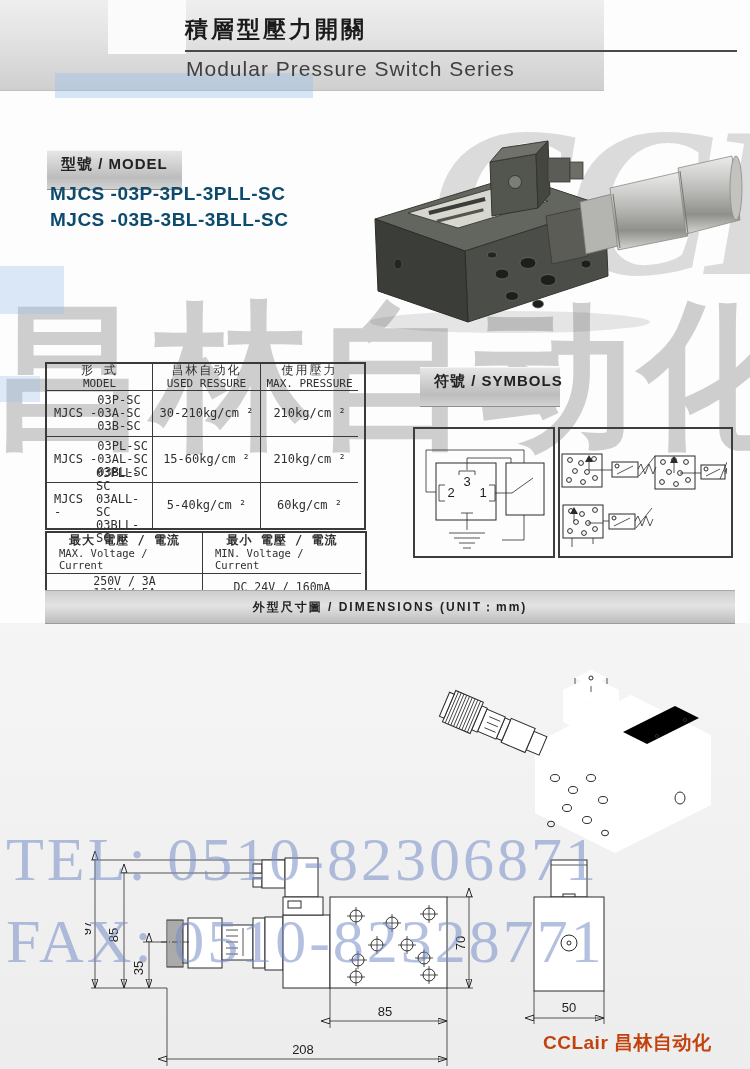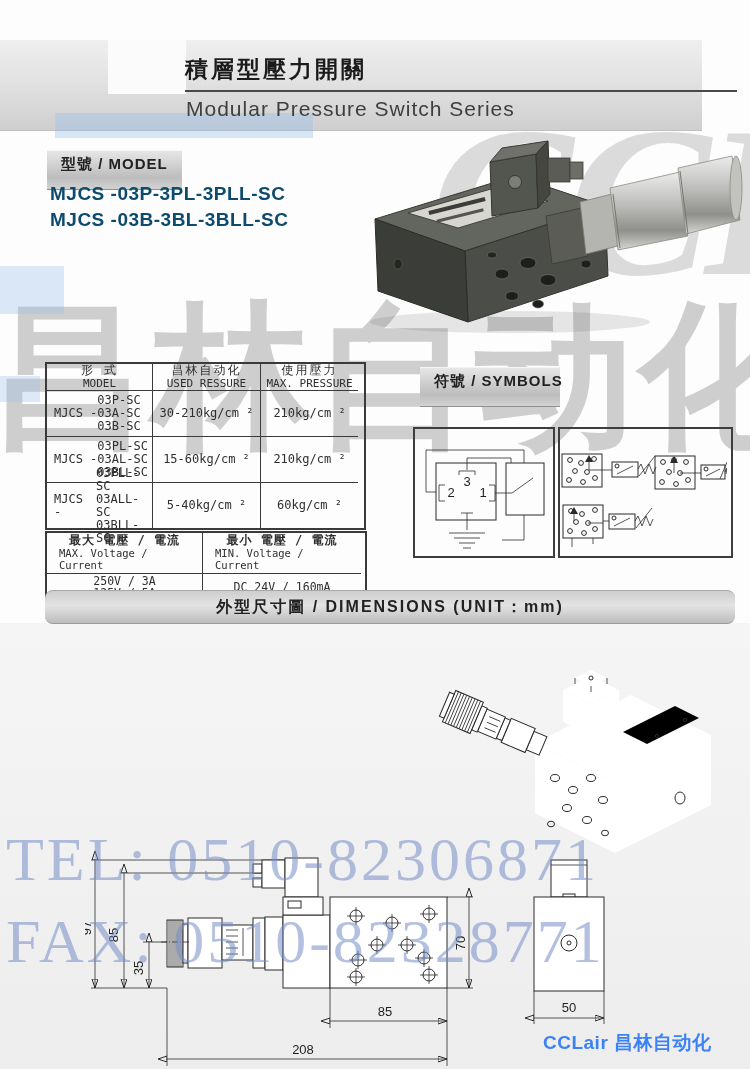--- a/index.html
+++ b/index.html
@@ -4,23 +4,23 @@
 <style>
   html,body{margin:0;padding:0;}
   body{
     width:750px;height:1069px;position:relative;overflow:hidden;
     background:#ffffff;font-family:"Liberation Sans",sans-serif;
     -webkit-font-smoothing:antialiased;
   }
   #page{position:absolute;inset:0;width:750px;height:1069px;background:#fdfdfd;}
 
   
-  .header{position:absolute;left:0;top:0;width:702px;height:90px;
+  .header{position:absolute;left:0;top:0;width:604px;height:90px;
     background:linear-gradient(180deg,#efefef 0%,#e2e2e2 45%,#cfcfcf 100%);
-    border-bottom:1px solid #c0c0c0;z-index:2;margin-top:40px;}
+    border-bottom:1px solid #c0c0c0;z-index:2;}
   .header-white{position:absolute;left:108px;top:0;width:78px;height:54px;background:#fbfbfb;}
   .header-blue{position:absolute;left:55px;top:73px;width:258px;height:25px;background:rgba(150,192,235,.38);}
   .h-title{position:absolute;left:185px;top:14px;font-size:23px;font-weight:bold;color:#1b1b1b;letter-spacing:3px;white-space:nowrap;}
   .h-rule{position:absolute;left:185px;top:50px;width:552px;height:2px;background:#4a4a4a;}
   .h-sub{position:absolute;left:186px;top:57px;font-size:21px;color:#3f3f3f;letter-spacing:1px;white-space:nowrap;}
 
   
   .wm{position:absolute;z-index:1;pointer-events:none;white-space:nowrap;}
   .wm-brand{left:430px;top:78px;font-family:"Liberation Serif",serif;font-style:italic;font-weight:bold;
     font-size:215px;color:rgba(178,178,178,.45);letter-spacing:-6px;}
@@ -80,35 +80,35 @@
   .sym-box{position:absolute;top:0;height:127px;border:2px solid #3d3d3d;background:transparent;}
   #sym-elec{left:0;width:138px;}
   #sym-hyd{left:145px;width:171px;}
   .sym-box svg{position:absolute;left:0;top:0;}
 
   
   #dim-banner{position:absolute;left:45px;top:590px;width:690px;height:32px;z-index:2;
     background:linear-gradient(180deg,#cdcdcd 0%,#e3e3e3 45%,#bdbdbd 100%);
     border-top:1px solid #a8a8a8;border-bottom:1px solid #9a9a9a;
     display:flex;align-items:center;justify-content:center;
-    font-size:16px;font-weight:bold;color:#222;letter-spacing:2px;border-radius:8px;}
+    font-size:12px;font-weight:bold;color:#222;letter-spacing:2px;}
   .lower-bg{position:absolute;left:0;top:623px;width:750px;height:446px;
     background:linear-gradient(180deg,#f5f5f5,#ededed);z-index:0;}
   .drawing{position:absolute;z-index:2;}
   #iso-drawing{left:395px;top:628px;}
   #side-drawing{left:85px;top:840px;}
   #end-drawing{left:520px;top:852px;}
   .dwg line,.dwg path,.dwg rect,.dwg circle,.dwg ellipse,.dwg polyline{stroke:#2b2b2b;fill:none;stroke-width:1;}
   .dwg .thin{stroke-width:.8;}
   .dwg .dim{stroke-width:.8;}
   .dwg text{font-family:"Liberation Sans",sans-serif;font-size:13px;fill:#1e1e1e;stroke:none;}
   .dwg .fillw{fill:#ffffff;}
 
   
-  #footer{position:absolute;left:543px;top:1030px;z-index:6;font-size:19px;font-weight:bold;color:#3b82f6;letter-spacing:.5px;text-align:center;}
+  #footer{position:absolute;left:543px;top:1030px;z-index:6;font-size:19px;font-weight:bold;color:#c2410c;letter-spacing:.5px;text-align:center;}
 
   
   #photo{position:absolute;left:350px;top:124px;z-index:2;}
 </style>
 </head>
 <body>
 
 <div id="page">
 
   <div class="lower-bg"></div>

